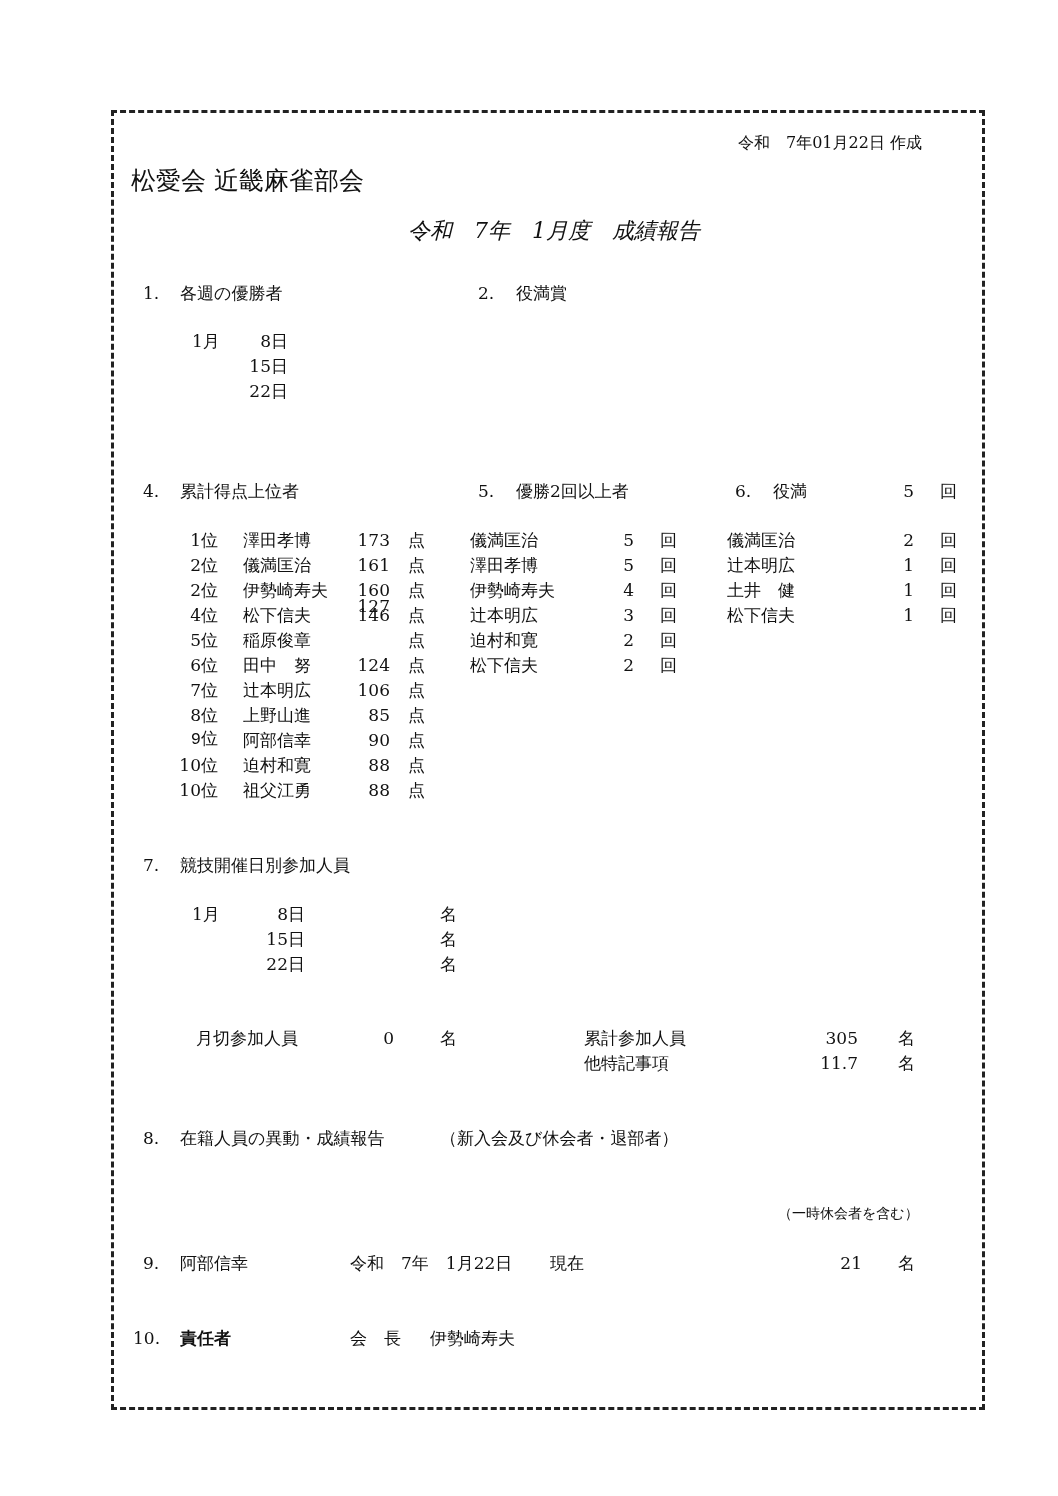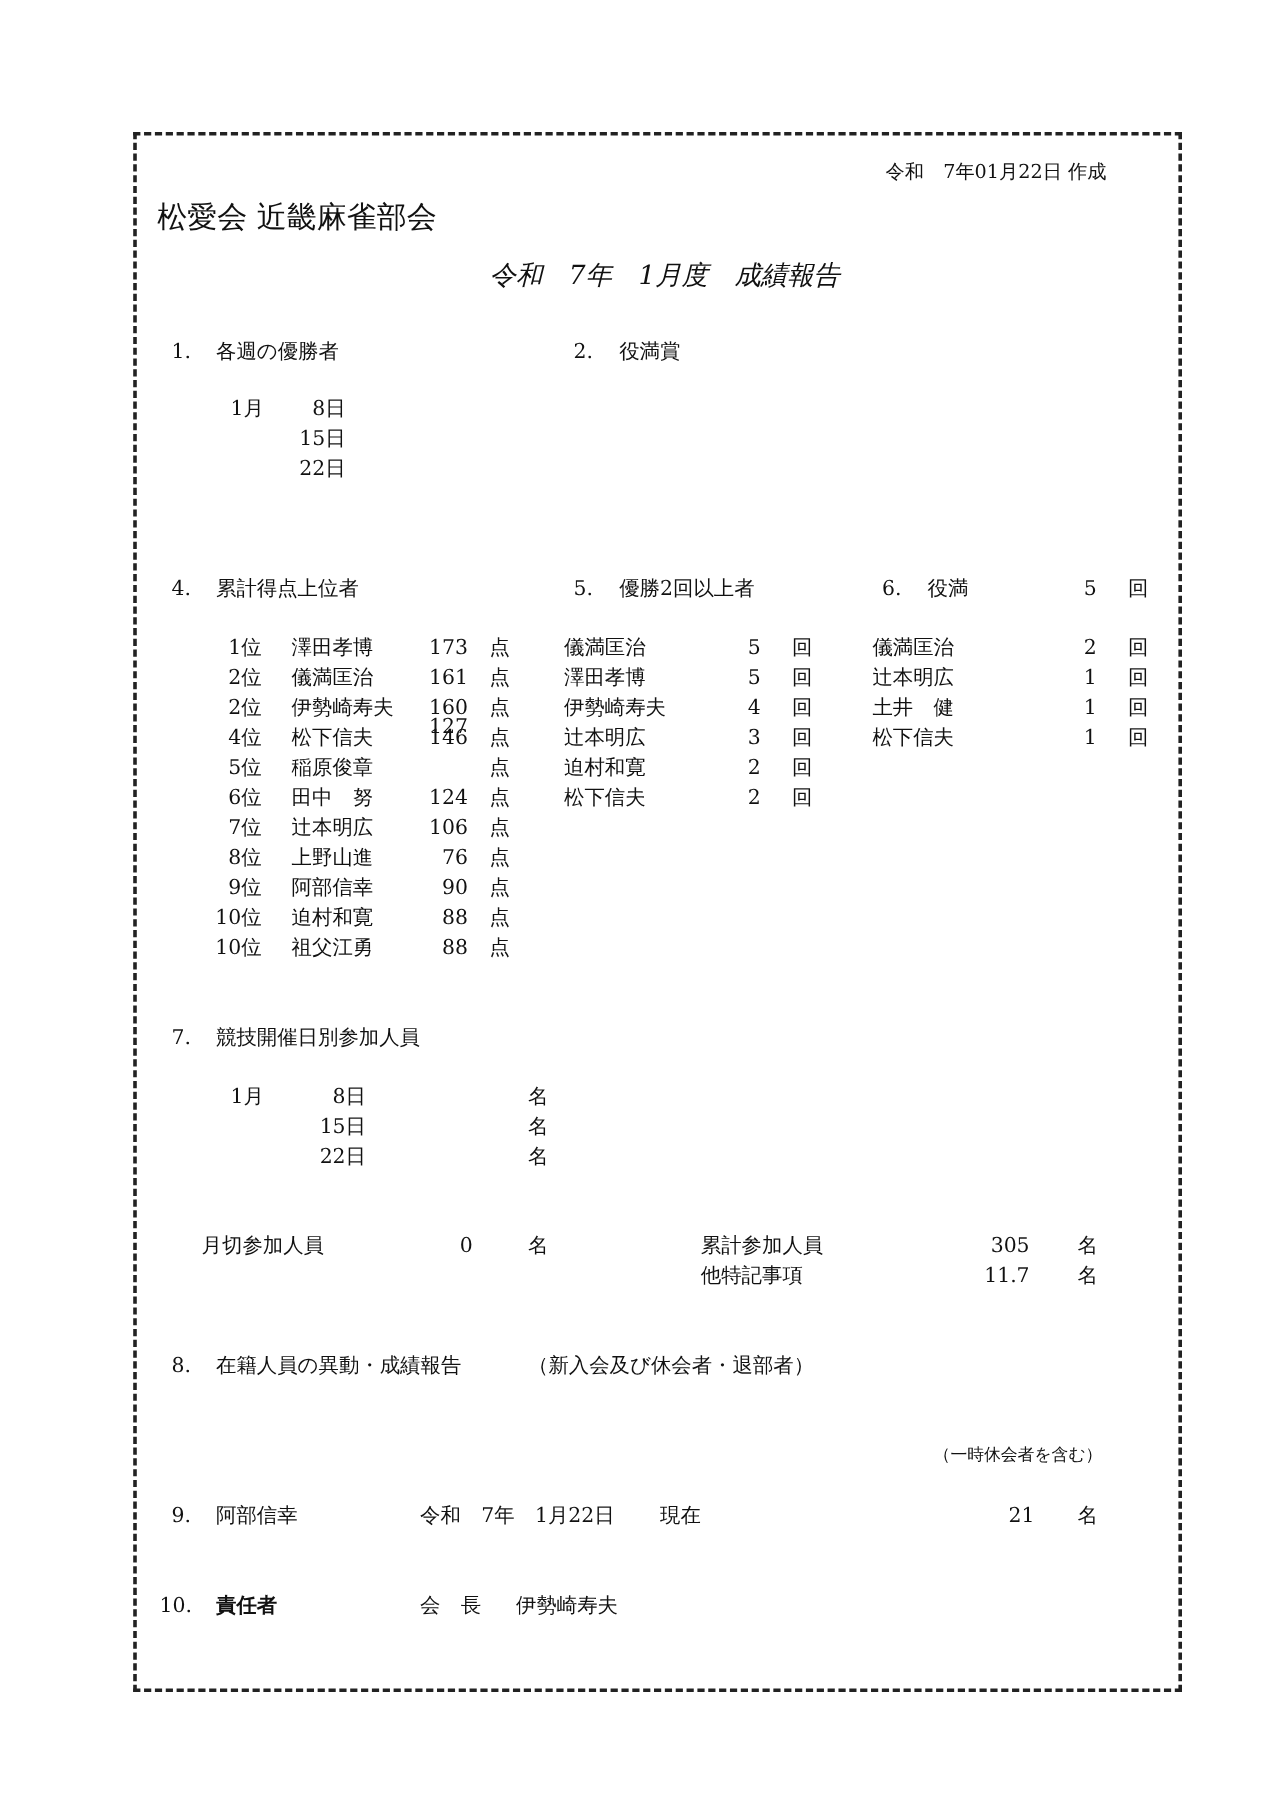--- a/index.html
+++ b/index.html
@@ -81,25 +81,25 @@
   </div>
   <div>
     <div class="t r" style="left:160px; width:58px; top:680px;">7位</div>
     <div class="t" style="left:243px; top:680px;">辻本明広</div>
     <div class="t r" style="left:340px; width:50px; top:680px;">106</div>
     <div class="t" style="left:408px; top:680px;">点</div>
   </div>
   <div>
     <div class="t r" style="left:160px; width:58px; top:705px;">8位</div>
     <div class="t" style="left:243px; top:705px;">上野山進</div>
-    <div class="t r" style="left:340px; width:50px; top:705px;">76</div>
+    <div class="t r" style="left:340px; width:50px; top:705px;">85</div>
     <div class="t" style="left:408px; top:705px;">点</div>
   </div>
   <div>
-    <div class="t r" style="left:160px; width:58px; top:730px;">9位</div>
+    <div class="t r" style="left:160px; width:58px; top:730px;font-family:Liberation Mono, monospace;">9位</div>
     <div class="t" style="left:243px; top:730px;">阿部信幸</div>
     <div class="t r" style="left:340px; width:50px; top:730px;">90</div>
     <div class="t" style="left:408px; top:730px;">点</div>
   </div>
   <div>
     <div class="t r" style="left:160px; width:58px; top:755px;">10位</div>
     <div class="t" style="left:243px; top:755px;">迫村和寛</div>
     <div class="t r" style="left:340px; width:50px; top:755px;">88</div>
     <div class="t" style="left:408px; top:755px;">点</div>
   </div>
@@ -176,21 +176,21 @@
 <div class="t" style="left:143px; top:855px;">7.</div>
 <div class="t" style="left:180px; top:855px;">競技開催日別参加人員</div>
 <div class="t" style="left:192px; top:904px;">1月</div>
 <div class="t r" style="left:245px; width:60px; top:904px;">8日</div>
 <div class="t" style="left:440px; top:904px;">名</div>
 <div class="t r" style="left:245px; width:60px; top:929px;">15日</div>
 <div class="t" style="left:440px; top:929px;">名</div>
 <div class="t r" style="left:245px; width:60px; top:954px;">22日</div>
 <div class="t" style="left:440px; top:954px;">名</div>
 
-<div class="t" style="left:168px; top:1028px;text-align:right;">月切参加人員</div>
+<div class="t" style="left:196px; top:1028px;text-align:right;">月切参加人員</div>
 <div class="t r" style="left:370px; width:24px; top:1028px;">0</div>
 <div class="t" style="left:440px; top:1028px;">名</div>
 
 <div class="t" style="left:584px; top:1028px;">累計参加人員</div>
 <div class="t r" style="left:810px; width:48px; top:1028px;">305</div>
 <div class="t" style="left:898px; top:1028px;">名</div>
 
 <div class="t" style="left:584px; top:1053px;">他特記事項</div>
 <div class="t r" style="left:810px; width:48px; top:1053px;">11.7</div>
 <div class="t" style="left:898px; top:1053px;">名</div>

